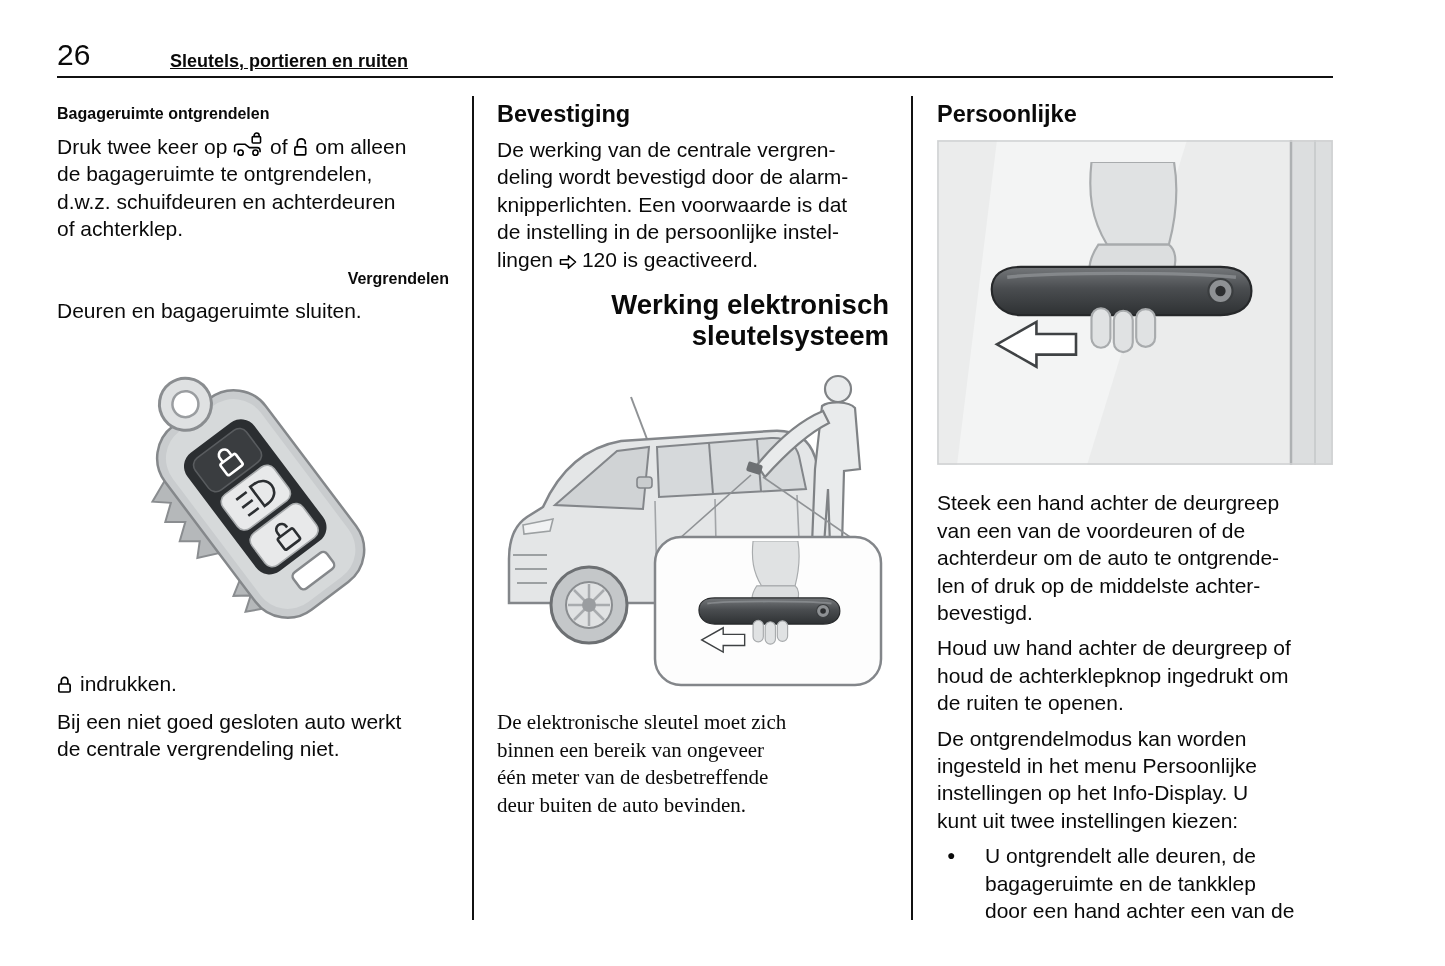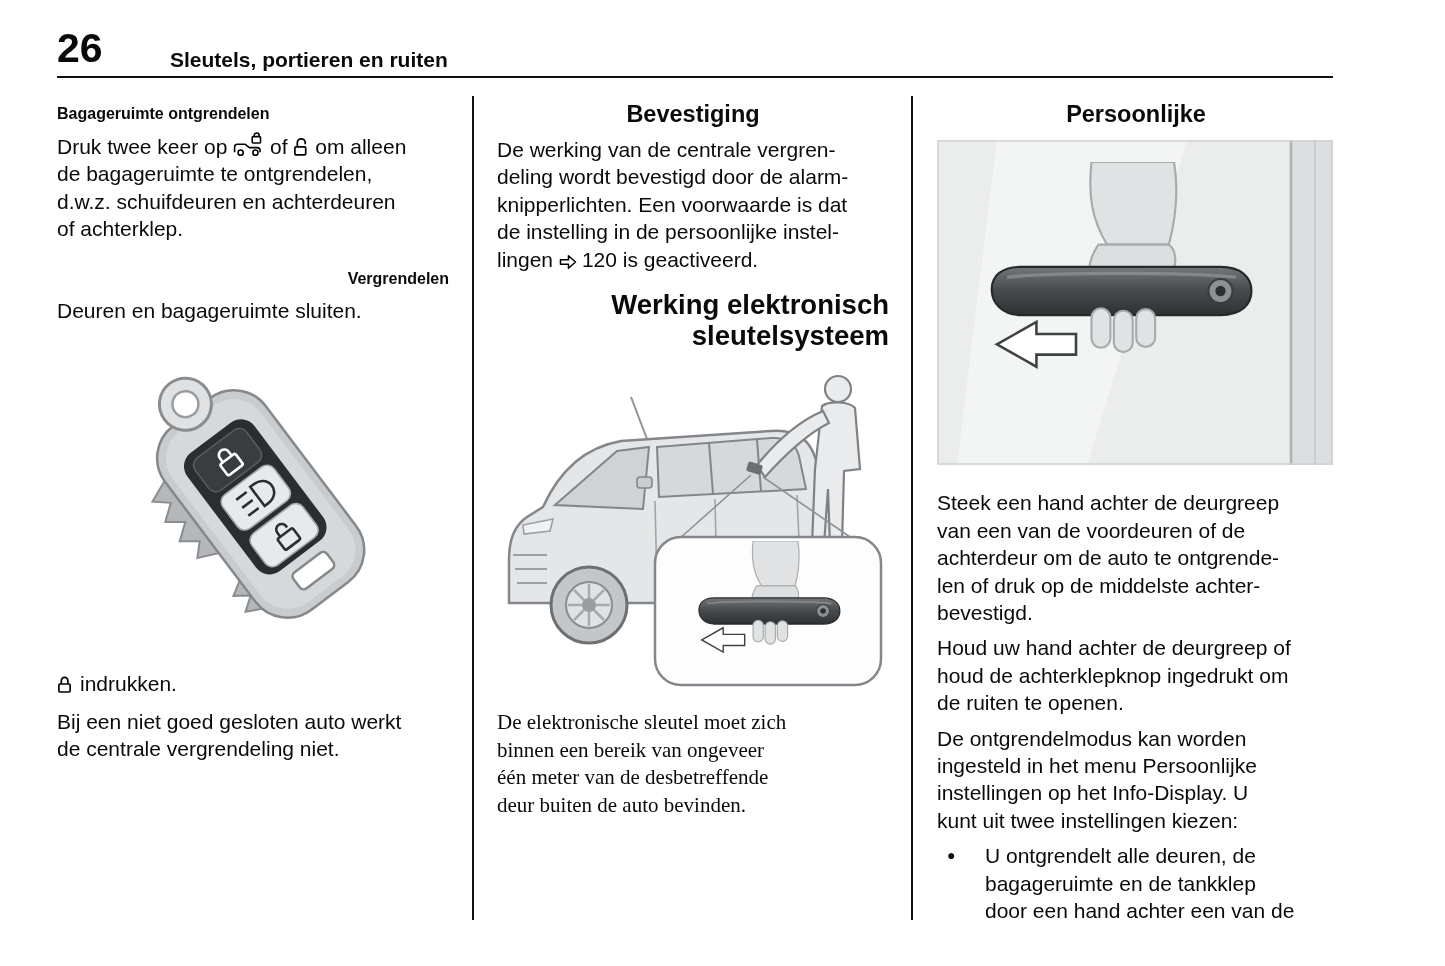--- a/index.html
+++ b/index.html
@@ -6,29 +6,29 @@
   html, body { margin: 0; padding: 0; }
   body {
     width: 1445px; height: 966px; background: #ffffff;
     font-family: "Liberation Sans", sans-serif; color: #0a0a0a;
     overflow: hidden;
   }
   .page { position: relative; width: 1445px; height: 966px; background: #fff; }
 
   .hdr { position: absolute; left: 57px; top: 28px; width: 1276px; height: 44px;
          display: flex; align-items: flex-end; }
-  .hdr .num { font-size: 41px; font-weight: bold; width: 113px; }
-  .hdr .title { font-size: 21px; font-weight: bold; }
+  .hdr .num { font-size: 30px; font-weight: normal; width: 113px; }
+  .hdr .title { font-size: 18px; font-weight: bold; text-decoration: underline; }
   .rule { position: absolute; left: 57px; top: 76px; width: 1276px; height: 2px; background: #111; }
   .vdiv { position: absolute; top: 96px; height: 824px; width: 2px; background: #111; }
 
   .col { position: absolute; top: 100px; font-size: 21px; line-height: 27.4px; }
   .col p { margin: 0; white-space: pre-line; }
   .h3 { margin: 0; font-size: 16px; font-weight: bold; line-height: 27px; margin-bottom: 5px; white-space: pre-line; }
-  .h2 { margin: 0; font-size: 23.5px; font-weight: bold; line-height: 28px; margin-bottom: 8px; white-space: pre-line; text-align: center; }
+  .h2 { margin: 0; font-size: 23.5px; font-weight: bold; line-height: 28px; margin-bottom: 8px; white-space: pre-line; }
   .h1 { margin: 0; font-size: 27.5px; font-weight: bold; line-height: 31px; margin-top: 16px; white-space: pre-line; text-align: right; }
 
   .mt8  { margin-top: 8px !important; }
   .mt10 { margin-top: 10px !important; }
   .mt14 { margin-top: 14px !important; font-family: Liberation Serif, serif; }
   .mt18 { margin-top: 18px !important; }
   .mt22 { margin-top: 22px !important; text-align: right; }
 
   .fig { margin: 0; }
   .fig.key { margin-top: 18px; }

